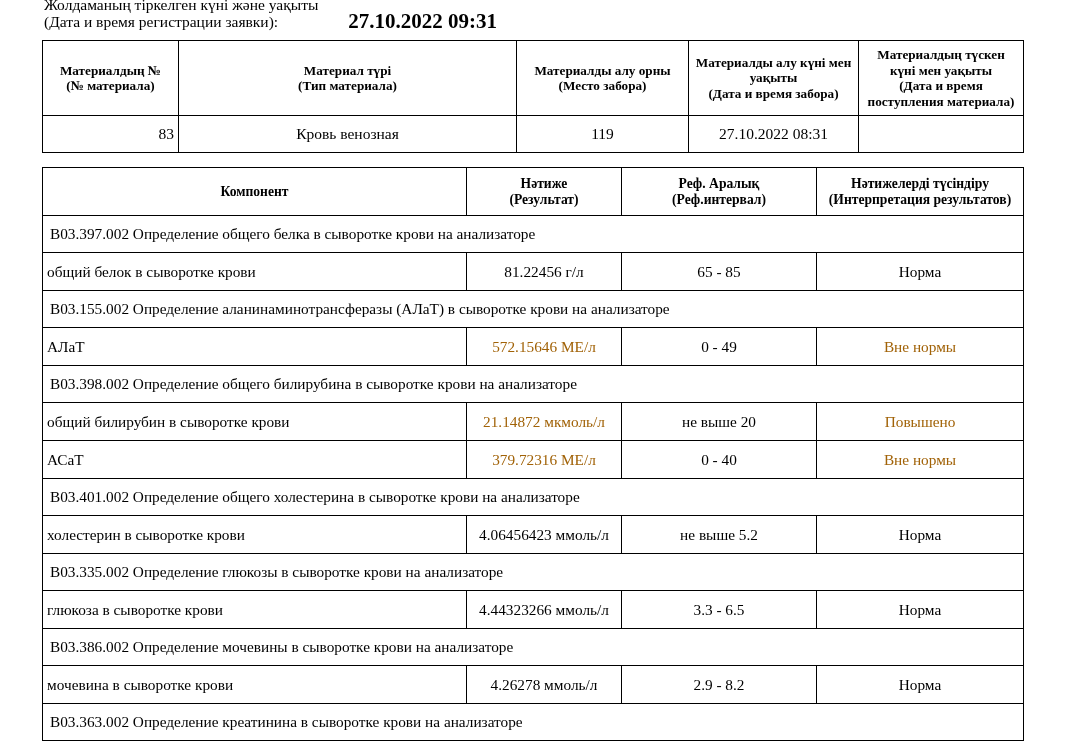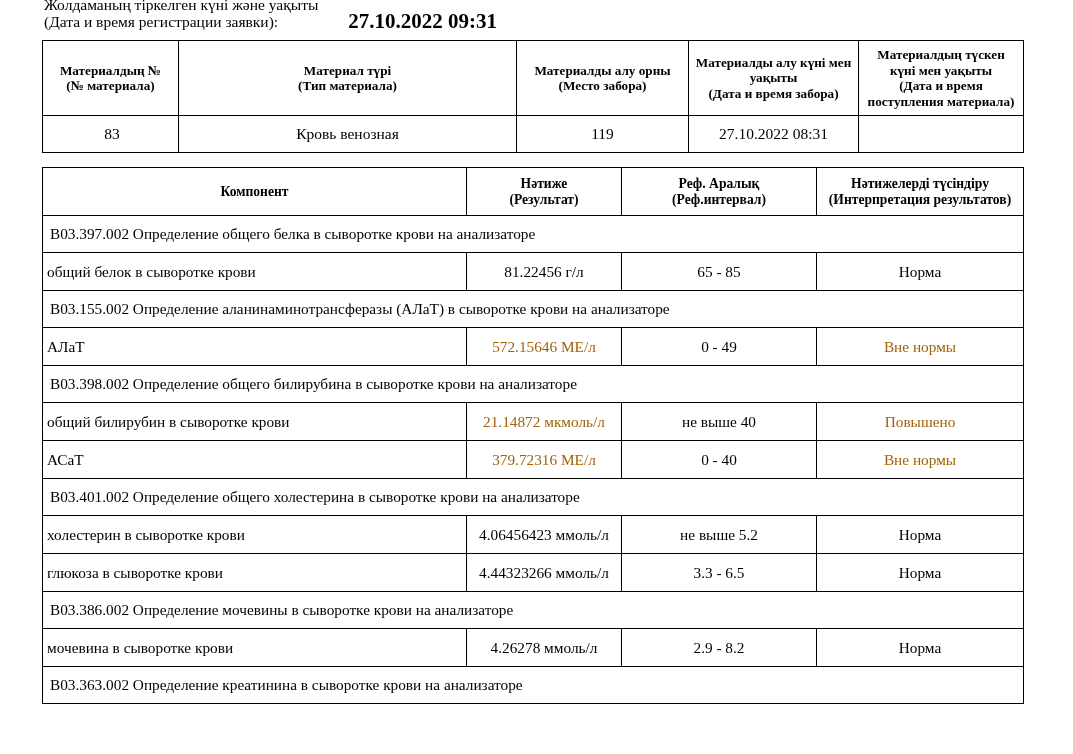--- a/index.html
+++ b/index.html
@@ -69,21 +69,21 @@
     height: 72px;
     box-sizing: border-box;
   }
   .material-table td {
     font-size: 15.5px;
     height: 30px;
     text-align: center;
     padding: 3px 4px;
   }
   .material-table td.left {
-    text-align: center;
+    text-align: right;
     padding-left: 7px;
   }
 
   
   .results-table {
     width: 981px;
     margin-left: 42px;
     margin-top: 14px;
   }
   .results-table th {
@@ -198,39 +198,42 @@
           <td class="val abnormal">572.15646 МЕ/л</td>
           <td class="ref">0 - 49</td>
           <td class="interp abnormal">Вне нормы</td>
         </tr>
         <tr>
           <td class="group" colspan="4">В03.398.002 Определение общего билирубина в сыворотке крови на анализаторе</td>
         </tr>
         <tr>
           <td class="name">общий билирубин в сыворотке крови</td>
           <td class="val abnormal">21.14872 мкмоль/л</td>
-          <td class="ref">не выше 40</td>
+          <td class="ref">не выше 20</td>
           <td class="interp abnormal">Повышено</td>
         </tr>
         <tr>
           <td class="name">АСаТ</td>
           <td class="val abnormal">379.72316 МЕ/л</td>
           <td class="ref">0 - 40</td>
           <td class="interp abnormal">Вне нормы</td>
         </tr>
         <tr>
           <td class="group" colspan="4">В03.401.002 Определение общего холестерина в сыворотке крови на анализаторе</td>
         </tr>
         <tr>
           <td class="name">холестерин в сыворотке крови</td>
           <td class="val">4.06456423 ммоль/л</td>
           <td class="ref">не выше 5.2</td>
           <td class="interp">Норма</td>
         </tr>
         <tr>
+          <td class="group" colspan="4">В03.335.002 Определение глюкозы в сыворотке крови на анализаторе</td>
+        </tr>
+        <tr>
           <td class="name">глюкоза в сыворотке крови</td>
           <td class="val">4.44323266 ммоль/л</td>
           <td class="ref">3.3 - 6.5</td>
           <td class="interp">Норма</td>
         </tr>
         <tr>
           <td class="group" colspan="4">В03.386.002 Определение мочевины в сыворотке крови на анализаторе</td>
         </tr>
         <tr>
           <td class="name">мочевина в сыворотке крови</td>

